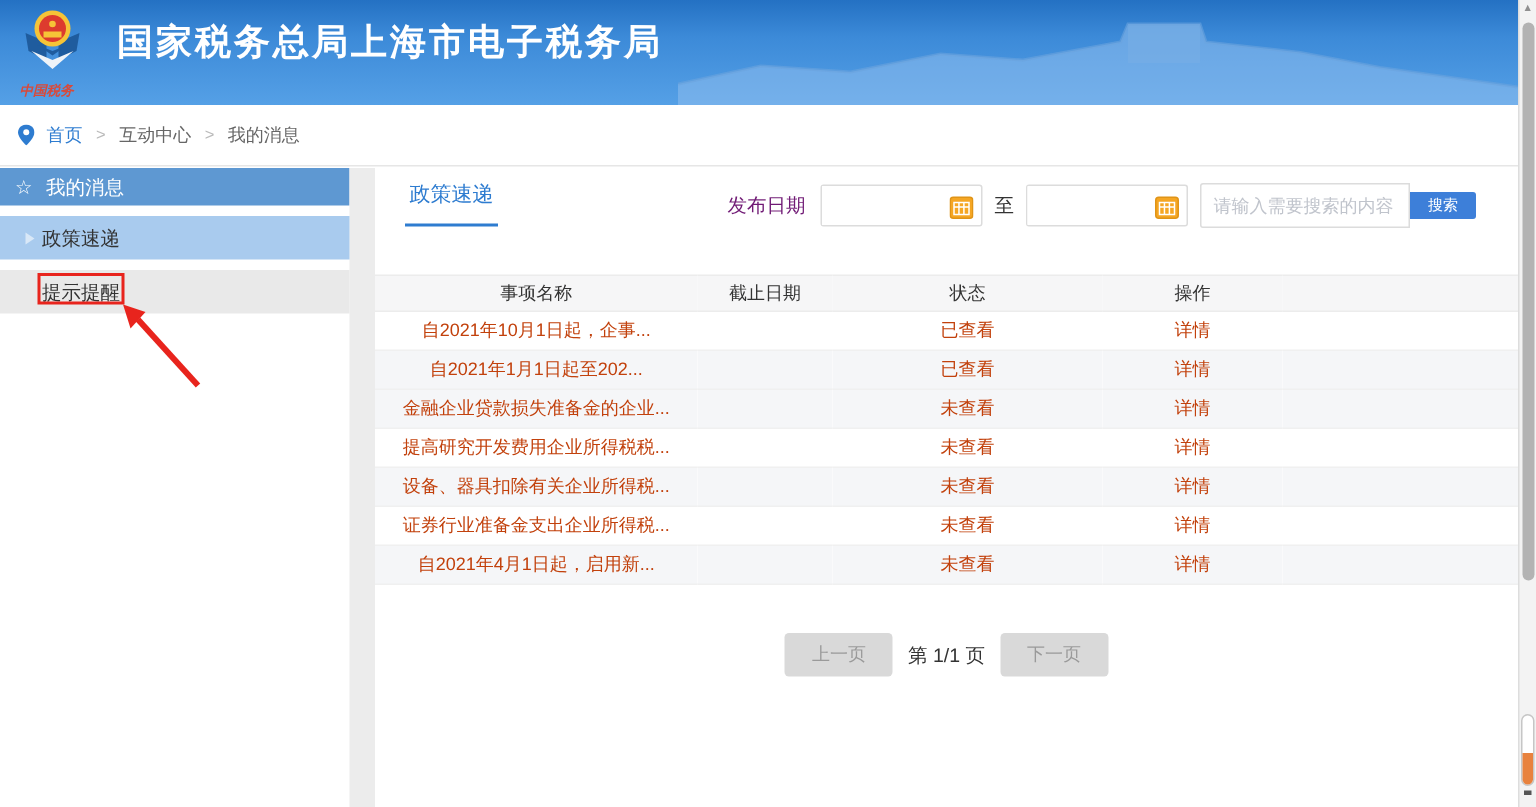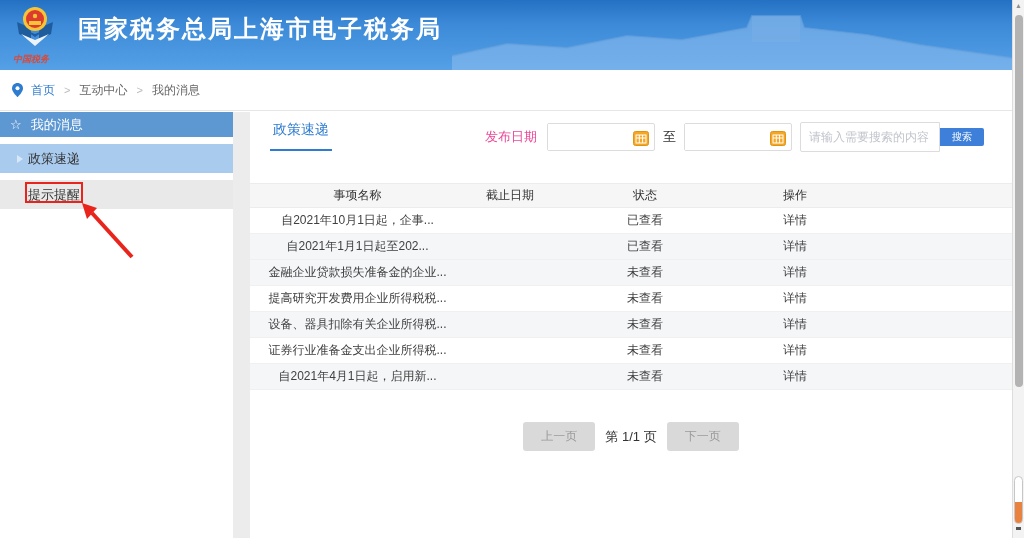--- a/index.html
+++ b/index.html
@@ -36,38 +36,38 @@
   .sb-item.selected .sb-marker { position:absolute; left:17px; top:50%; margin-top:-4px;
     width:0; height:0; border-left:6px solid #d9e8f7; border-top:4px solid transparent; border-bottom:4px solid transparent; }
   .gap-col { width:17px; background:#ececec; }
 
   
   .panel { flex:1; background:#fff; position:relative; }
   .toolbar { position:relative; height:48px; }
   .tab { position:absolute; left:20px; top:9px; color:#2e7cd0; font-size:14px;
     padding:0 3px 10px 3px; border-bottom:2px solid #2e7cd0; cursor:pointer; }
   .filters { position:absolute; right:28px; top:10px; display:flex; align-items:center; }
-  .f-label { font-size:13px; color:#ec4899; margin-right:10px; }
+  .f-label { font-size:13px; color:#701a75; margin-right:10px; }
   .date-input { width:108px; height:28px; border:1px solid #dcdcdc; border-radius:2px;
     background:#fff; position:relative; margin-right:8px; }
   .date-input input { width:86px; height:26px; border:0; outline:none; padding:0 6px; font-size:12px; }
   .cal-icon { position:absolute; right:5px; top:6px; width:16px; height:16px; cursor:pointer; }
   .to-label { font-size:13px; color:#333; margin:0 8px 0 0; }
   .search-input { width:140px; height:30px; border:1px solid #dcdcdc; border-radius:2px 0 0 2px;
     font-size:12px; padding:0 8px; color:#333; outline:none; }
   .search-input::placeholder { color:#c0c4cc; }
   .search-btn { width:44px; height:18px; background:#3d7fd9; color:#fff; font-size:10px;
     border:0; border-radius:0 2px 2px 0; cursor:pointer; }
 
   
   .tbl { width:100%; border-collapse:collapse; margin-top:23px; table-layout:fixed; }
   .tbl col.c1{width:215px;} .tbl col.c2{width:90px;} .tbl col.c3{width:180px;} .tbl col.c4{width:120px;}
   .tbl th { height:24px; background:#f6f6f7; border-top:1px solid #ececec; border-bottom:1px solid #ececec;
     font-size:12px; font-weight:normal; color:#333; text-align:center; }
-  .tbl td { height:26px; font-size:12px; color:#404040; text-align:center;
+  .tbl td { height:26px; font-size:12px; color:#c2410c; text-align:center;
     border-bottom:1px solid #f0f0f0; overflow:hidden; white-space:nowrap; }
   .tbl tr.alt td { background:#f5f6f8; }
   .status-cell { color:#d9534f; }
   .action-cell { color:#707070; cursor:pointer; }
 
   
   .pager { margin-top:32px; display:flex; justify-content:center; align-items:center; }
   .pg-btn { background:#d9d9d9; color:#9a9a9a; font-size:12px; border:0; border-radius:3px;
     padding:6px 18px; margin:0 10px; cursor:pointer; }
   .pg-info { font-size:13px; color:#333; }

